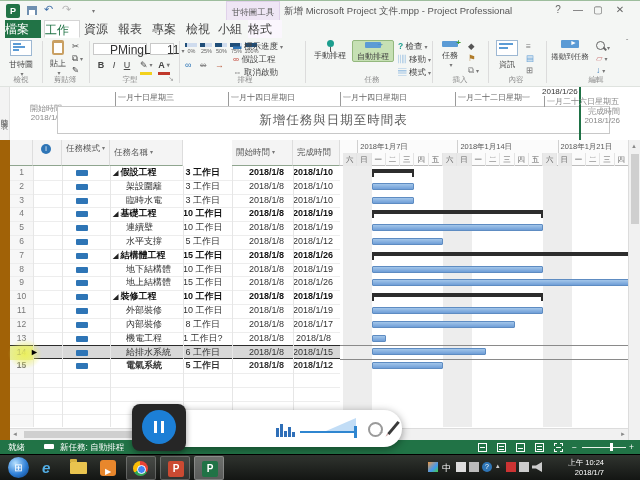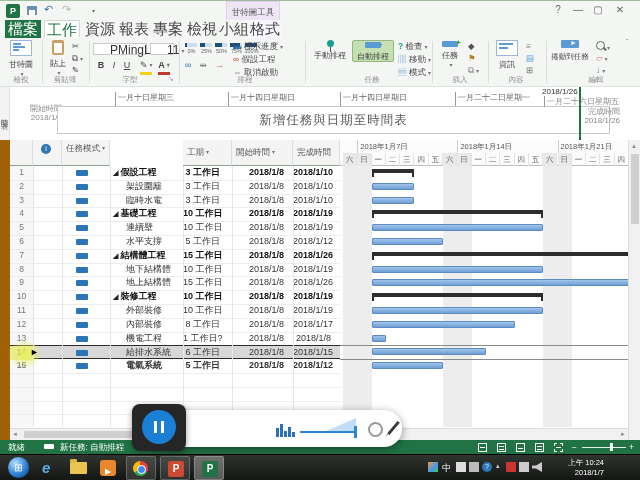--- a/index.html
+++ b/index.html
@@ -20,21 +20,21 @@
   #qat-dd{left:92px;top:6px;font-size:6px;color:#777;}
   #ctx-chip{left:226px;top:0;width:52px;height:20px;background:#efe6f5;border:1px solid #e0d2ea;border-bottom:none;
             font-size:8.5px;color:#555;text-align:center;line-height:20px;}
   #win-title{left:284px;top:4px;font-size:9.5px;color:#555;}
   .winctl{top:3px;font-size:10px;color:#666;width:18px;text-align:center;}
   
   #signin{left:498px;top:22px;font-size:9px;color:#444;}
   .winctl2{top:22px;font-size:8px;color:#888;width:14px;text-align:center;}
   
   #tabrow{left:0;top:20px;width:640px;height:18px;background:#f4f6f4;border-bottom:1px solid #d5d5d5;}
-  .tab{position:absolute;top:0;height:18px;line-height:18px;font-size:15px;color:#444;text-align:center;}
+  .tab{position:absolute;top:0;height:18px;line-height:18px;font-size:12px;color:#444;text-align:left;}
   #tab-file{left:5px;width:36px;background:#217346;color:#fff;}
   #tab-work{left:44px;width:36px;background:#fff;color:#217346;border:1px solid #d5d5d5;border-bottom:1px solid #fff;box-sizing:border-box;}
   #tab-res{left:84px;width:32px;} #tab-rep{left:118px;width:32px;} #tab-proj{left:152px;width:32px;}
   #tab-view{left:186px;width:32px;} #tab-team{left:218px;width:32px;}
   #tab-fmt{left:248px;width:34px;background:#faf6fd;}
   
   #ribbon{left:0;top:38px;width:640px;height:48px;background:#f4f6f4;border-bottom:1px solid #dfe3df;}
   .gsep{position:absolute;top:3px;width:1px;height:42px;background:#dcdcdc;}
   .glabel{position:absolute;top:37px;font-size:7.5px;color:#8a8a8a;text-align:center;}
   .bigbtn{position:absolute;top:2px;text-align:center;font-size:8px;color:#444;}
@@ -176,20 +176,21 @@
 
   <div class="abs" id="titlebar">
     <div class="abs" id="app-icon">P</div>
     <div class="abs" id="save-ic">
         <div></div>
       </div>
     <div class="abs qatg" style="left:44px">↶</div>
     <div class="abs qatg" style="left:62px" id="redo-ic">↷</div>
     <div class="abs" id="qat-dd">▾</div>
     <div class="abs" id="ctx-chip">甘特圖工具</div>
+    <div class="abs nw" id="win-title">新增 Microsoft Project 文件.mpp - Project Professional</div>
     <div class="abs winctl" style="left:549px">?</div>
     <div class="abs winctl" style="left:569px">—</div>
     <div class="abs winctl" style="left:589px">▢</div>
     <div class="abs winctl" style="left:611px">✕</div>
   </div>
   <div class="abs" id="signin">登入</div>
   <div class="abs winctl2" style="left:524px">▢</div>
   <div class="abs winctl2" style="left:544px">✕</div>
 
   <div class="abs" id="tabrow">
@@ -344,21 +345,21 @@
   </div>
 
   <div class="abs vtab" id="vtab-gantt">甘特圖</div>
   <div class="abs" id="main">
     <div class="abs" id="grid">
       <div class="abs" id="numstrip"></div>
       <div class="hcell" style="left:0;width:23px"></div>
       <div class="hcell" style="left:23px;width:29px">
         <span style="display:inline-block;width:10px;height:10px;border-radius:50%;background:#2e75b6;color:#fff;font-size:7px;text-align:center;line-height:10px;margin-left:4px">i</span></div>
       <div class="hcell dd" style="left:52px;width:48px"><span>任務模式</span></div>
-      <div class="hcell dd" style="left:173px;width:49px;padding-top:8px"><span>工期</span></div>
+      <div class="hcell dd" style="left:100px;width:73px;padding-top:8px"><span>任務名稱</span></div>
       <div class="hcell dd" style="left:222px;width:61px;padding-top:8px"><span>開始時間</span></div>
       <div class="hcell" style="left:283px;width:47px"><span style="padding-top:4px;display:inline-block">完成時間</span></div>
       <div id="grid-body">
           <div class="trow" style="top: 26px;">
             <div class="cell c-num" style="left: 0px; width: 23px;">1</div>
             <div class="cell" style="left: 23px; width: 29px;"></div>
             <div class="cell" style="left: 52px; width: 48px;">
               <div class="mode-ic"></div>
             </div>
             <div class="cell sum" style="left: 100px; width: 73px; padding-left: 3px;"><span class="tri">◢</span>假設工程</div>

